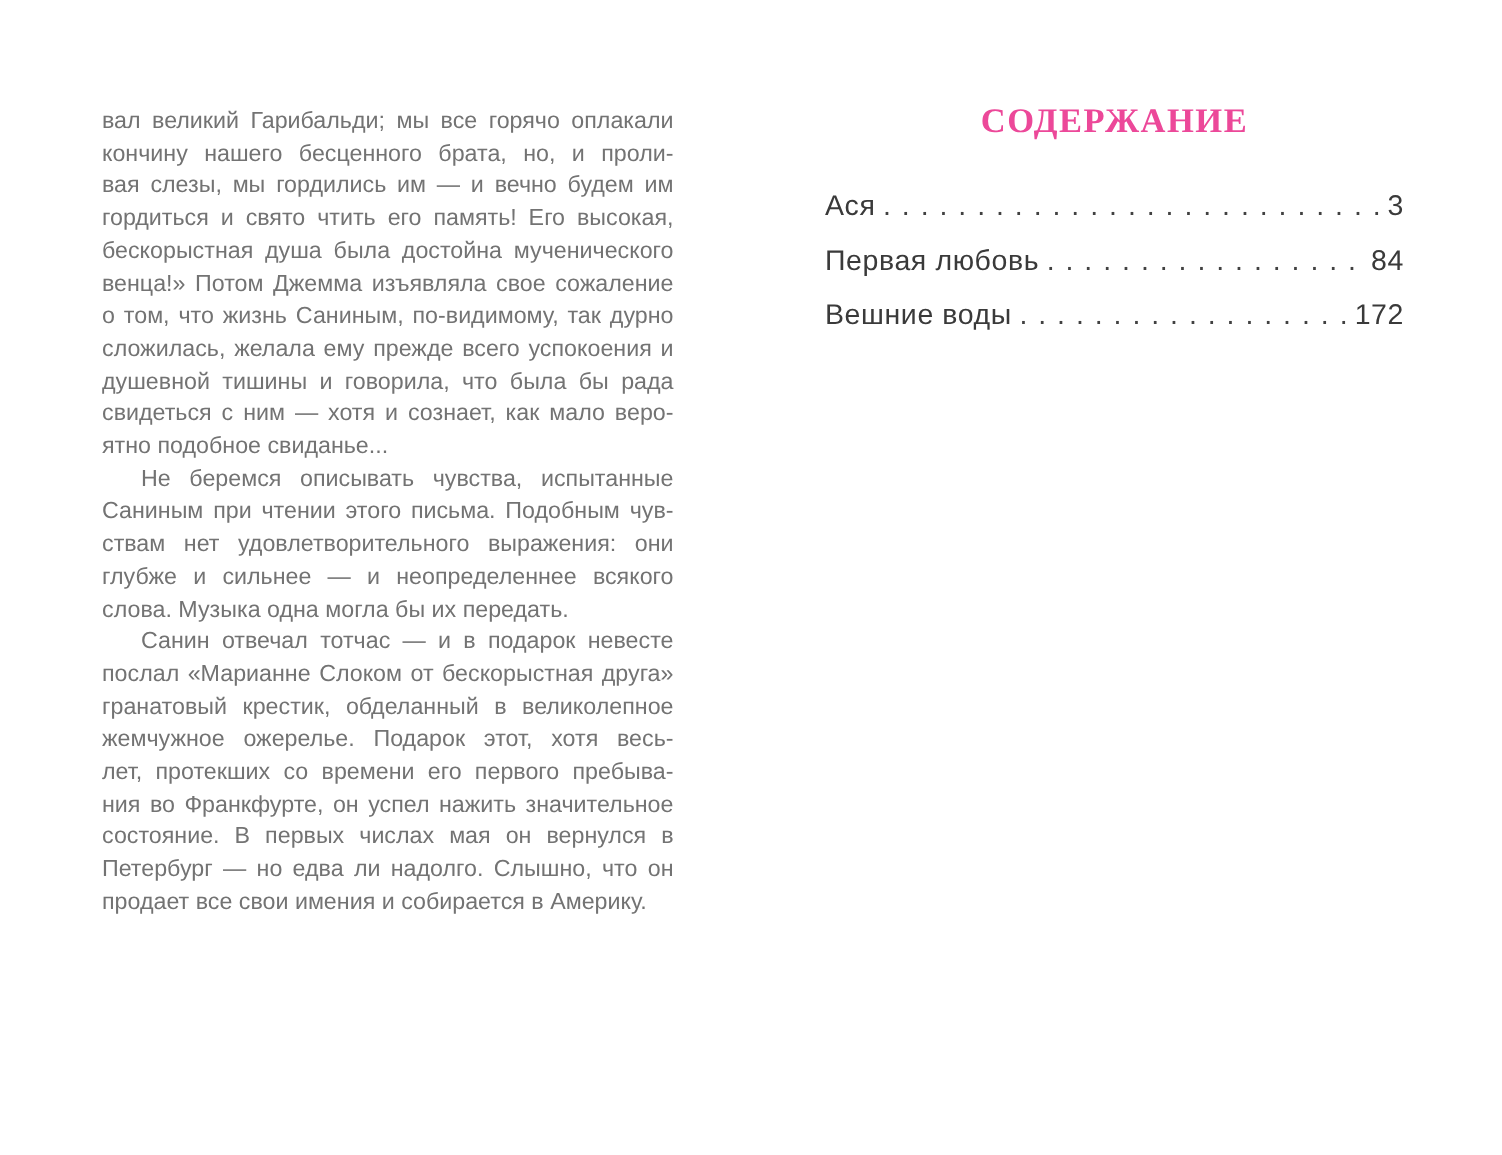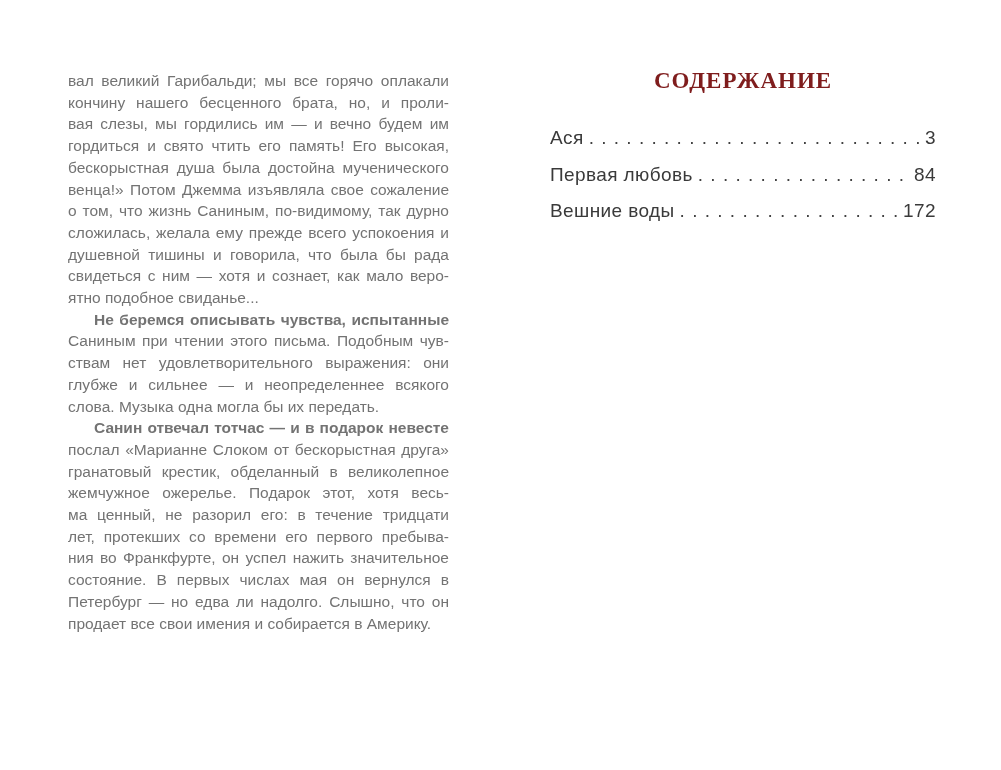--- a/index.html
+++ b/index.html
@@ -30,37 +30,36 @@
     color: #737373;
     text-align: justify;
     text-align-last: justify;
     white-space: normal;
   }
   .body-text .line.end {
     text-align-last: left;
   }
   .body-text .line.indent {
     text-indent: 26px;
-    font-weight: bold;
   }
   
   .right-page {
     position: absolute;
     left: 550px;
     top: 68px;
     width: 386px;
   }
   .toc-title {
     margin: 0 0 33px 0;
     font-family: "Liberation Serif", "DejaVu Serif", serif;
     font-weight: 700;
     font-size: 23px;
     letter-spacing: 1px;
     text-align: center;
-    color: #7f1d1d;
+    color: #ec4899;
   }
   .toc-list {
     width: 100%;
   }
   .toc-row {
     display: flex;
     align-items: center;
     font-size: 19px;
     letter-spacing: 0.4px;
     color: #3a3a3a;
@@ -105,21 +104,20 @@
         <div class="line end">ятно подобное свиданье...</div>
         <div class="line indent">Не беремся описывать чувства, испытанные</div>
         <div class="line">Саниным при чтении этого письма. Подобным чув-</div>
         <div class="line">ствам нет удовлетворительного выражения: они</div>
         <div class="line">глубже и сильнее — и неопределеннее всякого</div>
         <div class="line end">слова. Музыка одна могла бы их передать.</div>
         <div class="line indent">Санин отвечал тотчас — и в подарок невесте</div>
         <div class="line">послал «Марианне Слоком от бескорыстная друга»</div>
         <div class="line">гранатовый крестик, обделанный в великолепное</div>
         <div class="line">жемчужное ожерелье. Подарок этот, хотя весь-</div>
-        <div class="line">ма ценный, не разорил его: в течение тридцати</div>
         <div class="line">лет, протекших со времени его первого пребыва-</div>
         <div class="line">ния во Франкфурте, он успел нажить значительное</div>
         <div class="line">состояние. В первых числах мая он вернулся в</div>
         <div class="line">Петербург — но едва ли надолго. Слышно, что он</div>
         <div class="line end">продает все свои имения и собирается в Америку.</div>
       </div>
   </div>
 
   <div class="right-page">
     <h1 class="toc-title">СОДЕРЖАНИЕ</h1>

